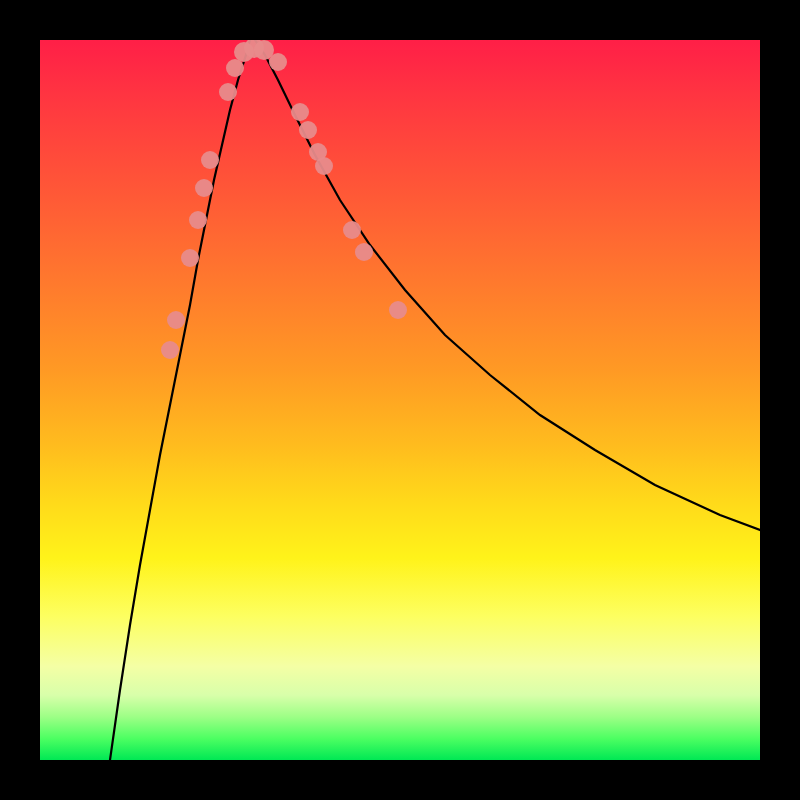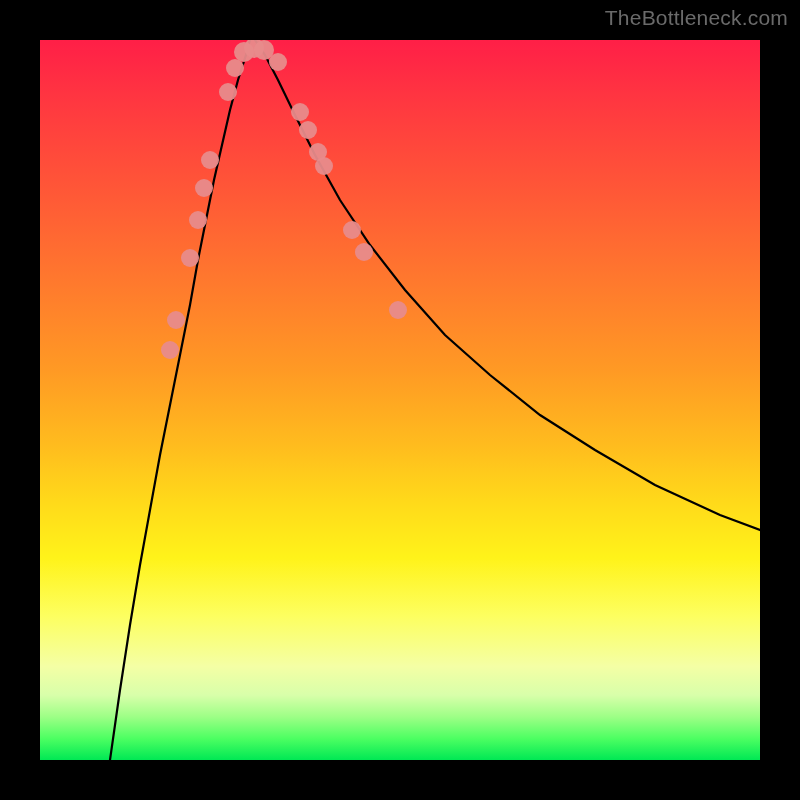--- a/index.html
+++ b/index.html
@@ -100,14 +100,13 @@
           <circle cx="260" cy="72" r="9" class="marker" fill="#e88b8b"></circle>
           <circle cx="268" cy="90" r="9" class="marker" fill="#e88b8b"></circle>
           <circle cx="278" cy="112" r="9" class="marker" fill="#e88b8b"></circle>
           <circle cx="284" cy="126" r="9" class="marker" fill="#e88b8b"></circle>
           <circle cx="312" cy="190" r="9" class="marker" fill="#e88b8b"></circle>
           <circle cx="324" cy="212" r="9" class="marker" fill="#e88b8b"></circle>
           <circle cx="358" cy="270" r="9" class="marker" fill="#e88b8b"></circle>
         </g>
     </svg>
   </div>
-  <div class="watermark">TheBottleneck.com</div>
 </div>
 
 </body></html>

